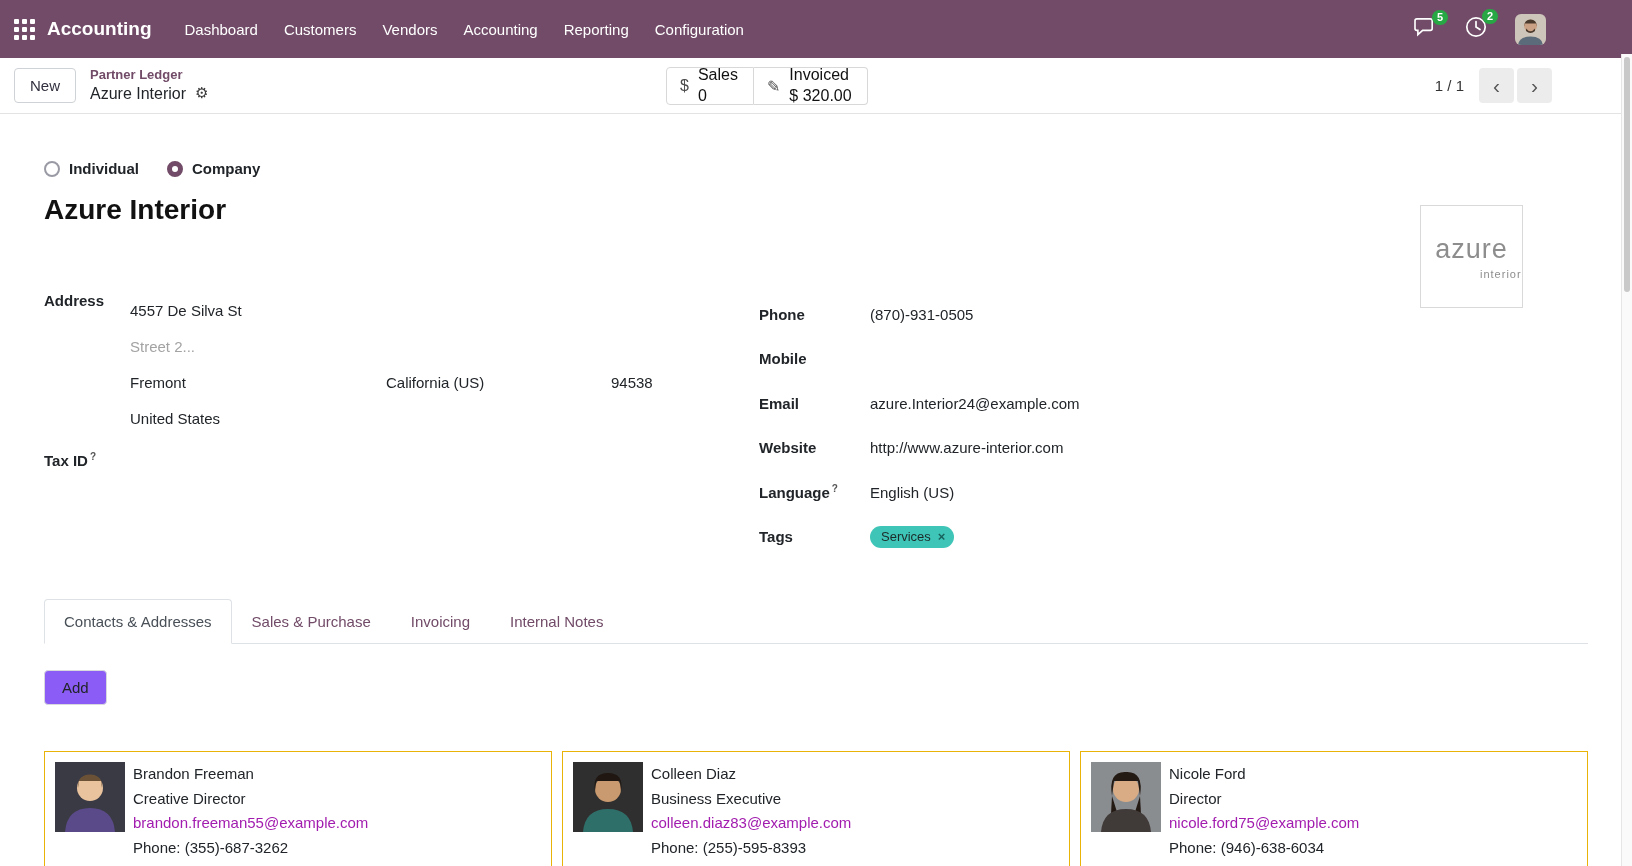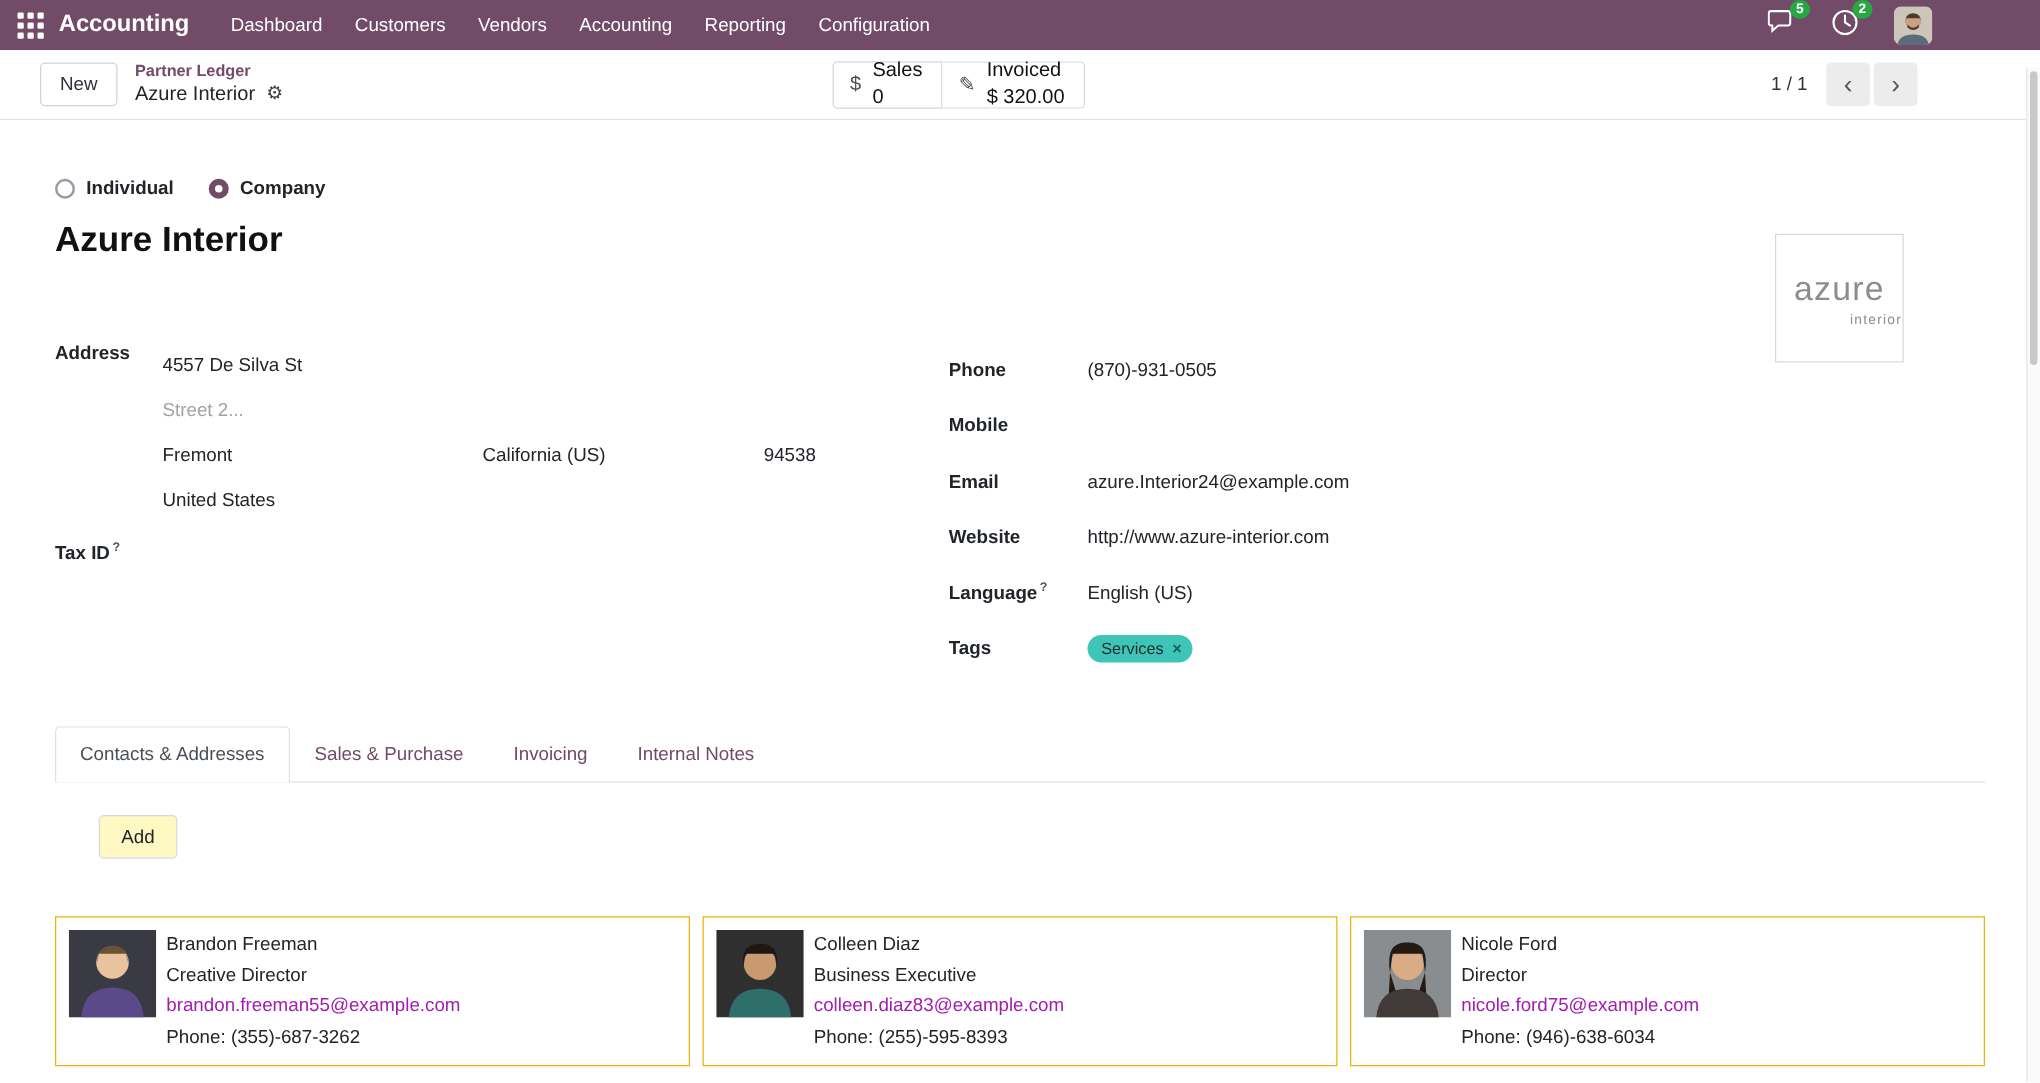--- a/index.html
+++ b/index.html
@@ -1,39 +1,39 @@
 <!DOCTYPE html>
 <html><head>
 <meta charset="utf-8">
 <style>
   * { margin:0; padding:0; box-sizing:border-box; }
   html,body { width:1632px; height:866px; overflow:hidden; background:#fff;
     font-family:"Liberation Sans", sans-serif; color:#212529; }
 
   
-  .navbar { height:40px; background:#714B67; display:flex; align-items:center;
+  .navbar { height:58px; background:#714B67; display:flex; align-items:center;
     justify-content:space-between; padding:0 16px 0 14px; color:#fff; }
   .nav-left { display:flex; align-items:center; }
   .apps-icon { display:grid; grid-template-columns:repeat(3,5px); grid-auto-rows:5px;
     gap:3px; margin-right:12px; cursor:pointer; }
   .apps-icon i { background:#fff; border-radius:1px; display:block; }
   .app-name { font-size:19px; font-weight:700; margin-right:20px; cursor:pointer; }
   .nav-items { display:flex; }
   .nav-items a { color:#fff; text-decoration:none; font-size:15px; padding:9px 13px;
     border-radius:4px; cursor:pointer; }
   .nav-right { display:flex; align-items:center; gap:28px; margin-right:70px; }
   .nav-icon-wrap { position:relative; cursor:pointer; display:flex; align-items:center; }
   .nav-badge { position:absolute; top:-7px; right:-11px; background:#28a745; color:#fff;
     font-size:11px; font-weight:700; border-radius:9px; padding:1px 5px; line-height:13px; }
   .user-avatar { width:31px; height:31px; border-radius:6px; overflow:hidden; cursor:pointer;
     display:block; }
 
   
   .control-panel { height:56px; background:#fff; border-bottom:1px solid #e3e3e3;
-    display:flex; align-items:center; justify-content:space-between; padding:0 32px;
+    display:flex; align-items:center; justify-content:space-between; padding:0 14px;
     position:relative; }
   .cp-left { display:flex; align-items:center; gap:14px; }
   .new-btn { background:#fff; border:1px solid #cfd2d6; border-radius:4px; color:#32303e;
     font-size:15px; font-weight:500; padding:8px 15px; cursor:pointer;
     font-family:"Liberation Sans",sans-serif; }
   .breadcrumb { display:flex; flex-direction:column; line-height:1.25; }
   .bc-parent { color:#714B67; font-size:13px; font-weight:700; text-decoration:none; cursor:pointer; }
   .bc-current-row { display:flex; align-items:center; gap:9px; }
   .bc-current { font-size:16px; color:#212529; }
   .gear-glyph { color:#3c3c3c; font-size:15px; cursor:pointer; }
@@ -96,23 +96,23 @@
     cursor:pointer; }
   .tag .tag-x { color:rgba(0,40,40,.65); font-weight:700; cursor:pointer; font-size:13px; }
 
   
   .tabs { display:flex; margin-top:40px; border-bottom:1px solid #dee2e6; }
   .tab { padding:13px 19px; font-size:15px; color:#714B67; cursor:pointer;
     margin-bottom:-1px; border:1px solid transparent; border-radius:4px 4px 0 0; }
   .tab.active { color:#495057; background:#fff; border-color:#dee2e6;
     border-bottom-color:#fff; }
 
-  .add-btn { margin-top:26px; background:#fef9c3; border:1px solid #d7d9dd;
+  .add-btn { margin-top:26px; background:#8b5cf6; border:1px solid #d7d9dd;
     border-radius:4px; color:#212529; font-size:15px; padding:8px 17px; cursor:pointer;
-    font-family:"Liberation Sans",sans-serif;margin-left:35px; }
+    font-family:"Liberation Sans",sans-serif; }
 
   
   .contact-cards { display:flex; gap:10px; margin-top:46px; }
   .contact-card { flex:1; border:1px solid #eab308; background:#fff; padding:10px;
     display:flex; gap:8px; cursor:pointer; }
   .contact-avatar { width:70px; height:70px; flex:0 0 70px; }
   .contact-info { font-size:15px; line-height:24.5px; color:#212529; }
   .contact-email { color:#a21caf; text-decoration:none; cursor:pointer; display:block; }
 
   

